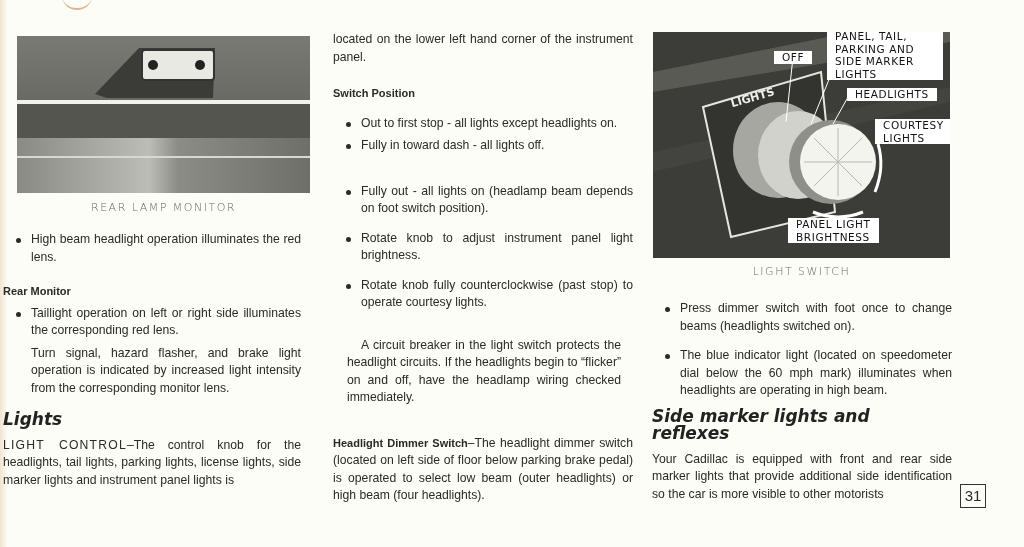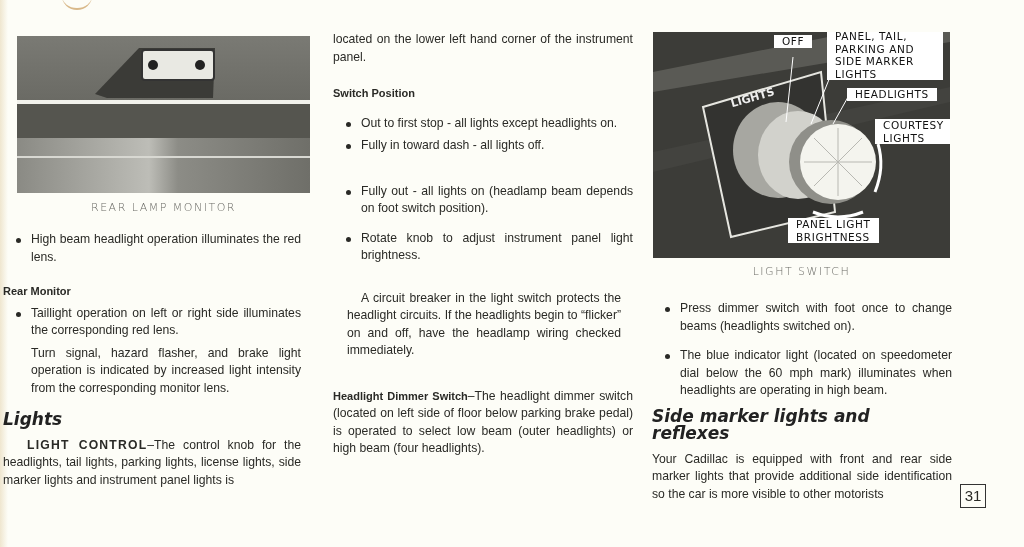--- a/index.html
+++ b/index.html
@@ -28,21 +28,21 @@
     content:""; position:absolute; left:13px; top:7px;
     width:5px; height:5px; border-radius:50%; background:#2a2a26;
   }
   .indent { padding-left:28px; text-align:justify; }
   .justify { text-align:justify; }
   .subhead { font-weight:bold; font-size:11px; }
   .section-title {
     font-family:"DejaVu Sans", sans-serif; font-weight:bold; font-style:italic;
     font-size:17px; color:#222;
   }
-  .lead { font-weight:bold; letter-spacing:1.2px;margin-left:24px; }
+  .lead { font-weight:normal; letter-spacing:1.2px; }
   .page-num {
     position:absolute; left:960px; top:484px; width:24px; height:22px;
     border:1.5px solid #333; font-size:15px; line-height:22px; text-align:center;
     font-family:"Liberation Sans", sans-serif;
   }
   .label {
     position:absolute; background:#fff; color:#111;
     font-family:"DejaVu Sans", sans-serif; font-size:10.5px; line-height:12.5px;
     letter-spacing:0.6px; padding:0 8px;
   }
@@ -93,20 +93,21 @@
   <div class="justify" style="margin-top:8px;"><span class="lead">LIGHT CONTROL</span><span>–The control knob for the headlights, tail lights, parking lights, license lights, side marker lights and instrument panel lights is</span></div>
 </div>
 
 <div class="col col2" style="top:31px;">
   <div class="justify">located on the lower left hand corner of the instrument panel.</div>
   <div class="subhead" style="margin-top:19px;">Switch Position</div>
   <div class="bullet" style="margin-top:12px;">Out to first stop - all lights except headlights on.</div>
   <div class="bullet" style="margin-top:5px;">Fully in toward dash - all lights off.</div>
   <div class="bullet" style="margin-top:28px;">Fully out - all lights on (headlamp beam depends on foot switch position).</div>
   <div class="bullet" style="margin-top:12px;">Rotate knob to adjust instrument panel light brightness.</div>
+  <div class="bullet" style="margin-top:12px;">Rotate knob fully counterclockwise (past stop) to operate courtesy lights.</div>
   <div class="justify" style="margin-top:25px;padding-left:14px;text-indent:14px;width:274px;">A circuit breaker in the light switch protects the headlight circuits. If the headlights begin to “flicker” on and off, have the headlamp wiring checked immediately.</div>
   <div class="justify" style="margin-top:28px;"><span class="subhead">Headlight Dimmer Switch</span><span>–The headlight dimmer switch (located on left side of floor below parking brake pedal) is operated to select low beam (outer headlights) or high beam (four headlights).</span></div>
 </div>
 
 <div class="photo" style="left:653px;top:32px;width:297px;height:226px;background:#3e3e3a;">
   <svg width="297" height="226" viewBox="0 0 297 226">
     <rect width="297" height="226" fill="#3c3c38"></rect>
     <polygon points="0,40 200,0 297,0 297,10 0,60" fill="#5a5a55"></polygon>
     <polygon points="0,120 297,55 297,70 0,140" fill="#4a4a45" opacity="0.5"></polygon>
     <polygon points="50,75 168,40 182,180 78,205" fill="#333330" stroke="#e6e6e0" stroke-width="2"></polygon>
@@ -120,21 +121,21 @@
         <line x1="151" y1="130" x2="219" y2="130"></line>
       <line x1="161" y1="106" x2="209" y2="154"></line>
         <line x1="209" y1="106" x2="161" y2="154"></line>
     </g>
     <path d="M225 112 Q232 135 222 160" stroke="#fff" stroke-width="3" fill="none"></path>
     <path d="M160 180 Q185 190 210 180" stroke="#fff" stroke-width="3" fill="none"></path>
     <line x1="140" y1="25" x2="133" y2="90" stroke="#fff" stroke-width="1"></line>
     <line x1="177" y1="45" x2="158" y2="92" stroke="#fff" stroke-width="1"></line>
     <line x1="195" y1="65" x2="180" y2="92" stroke="#fff" stroke-width="1"></line>
   </svg>
-  <div class="label" style="left:121px;top:3px;">OFF</div>
+  <div class="label" style="left:121px;top:19px;">OFF</div>
   <div class="label" style="left:174px;top:-2px;width:100px;">
     <div>PANEL, TAIL,</div>
     <div>PARKING AND</div>
     <div>SIDE MARKER</div>
     <div>LIGHTS</div>
   </div>
   <div class="label" style="left:194px;top:56px;">HEADLIGHTS</div>
   <div class="label" style="left:222px;top:87px;">
     <div>COURTESY</div>
     <div>LIGHTS</div>

